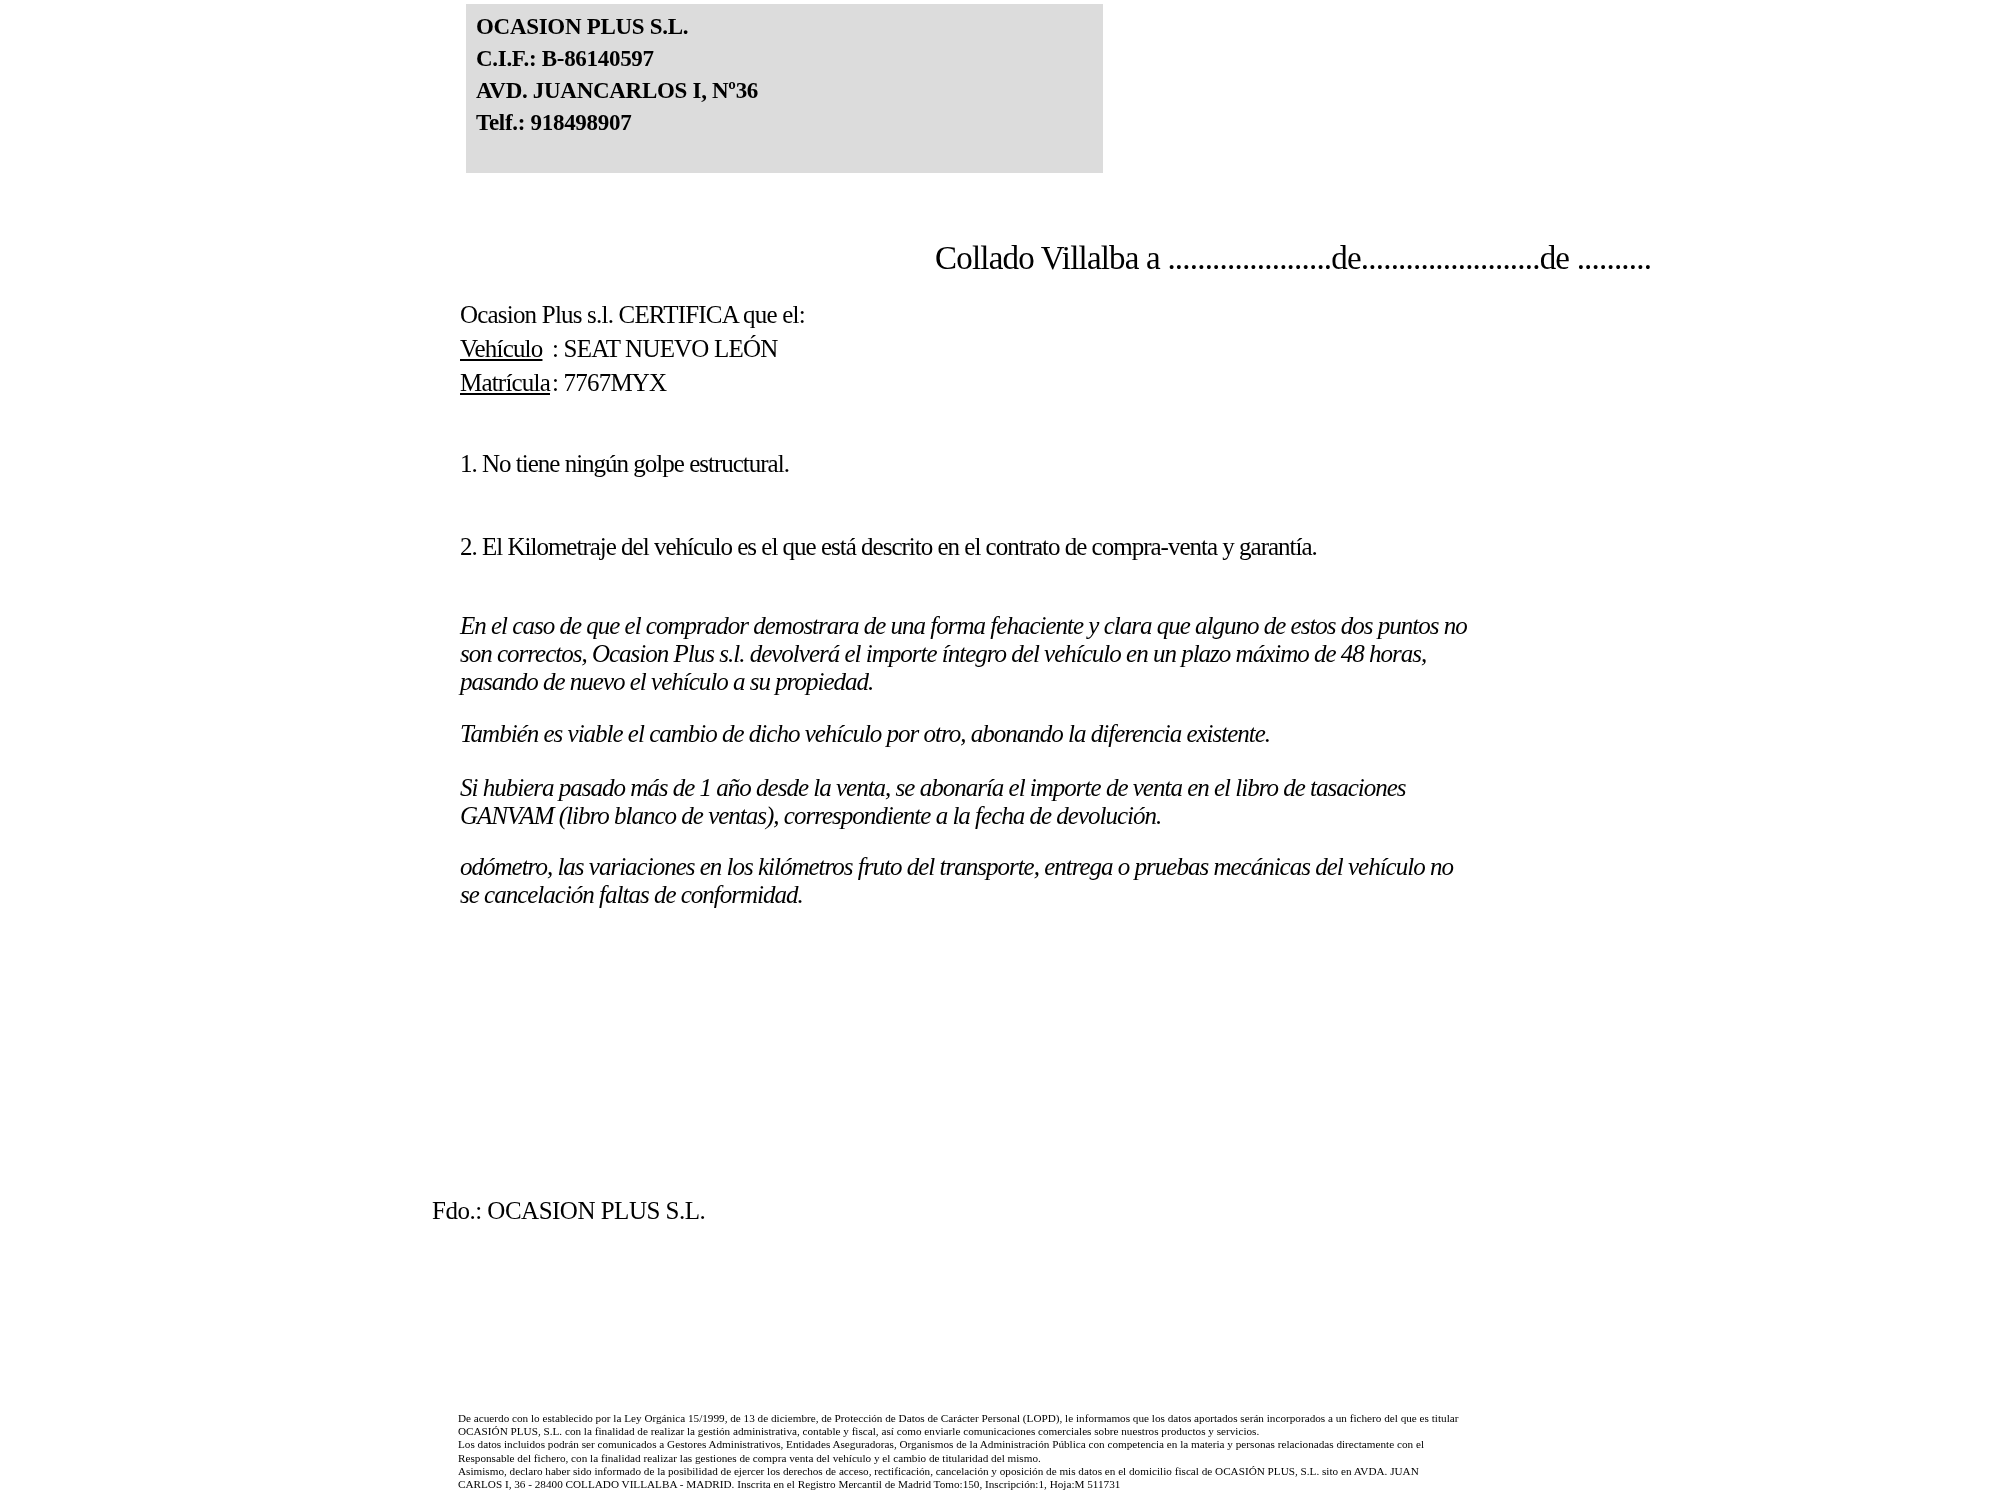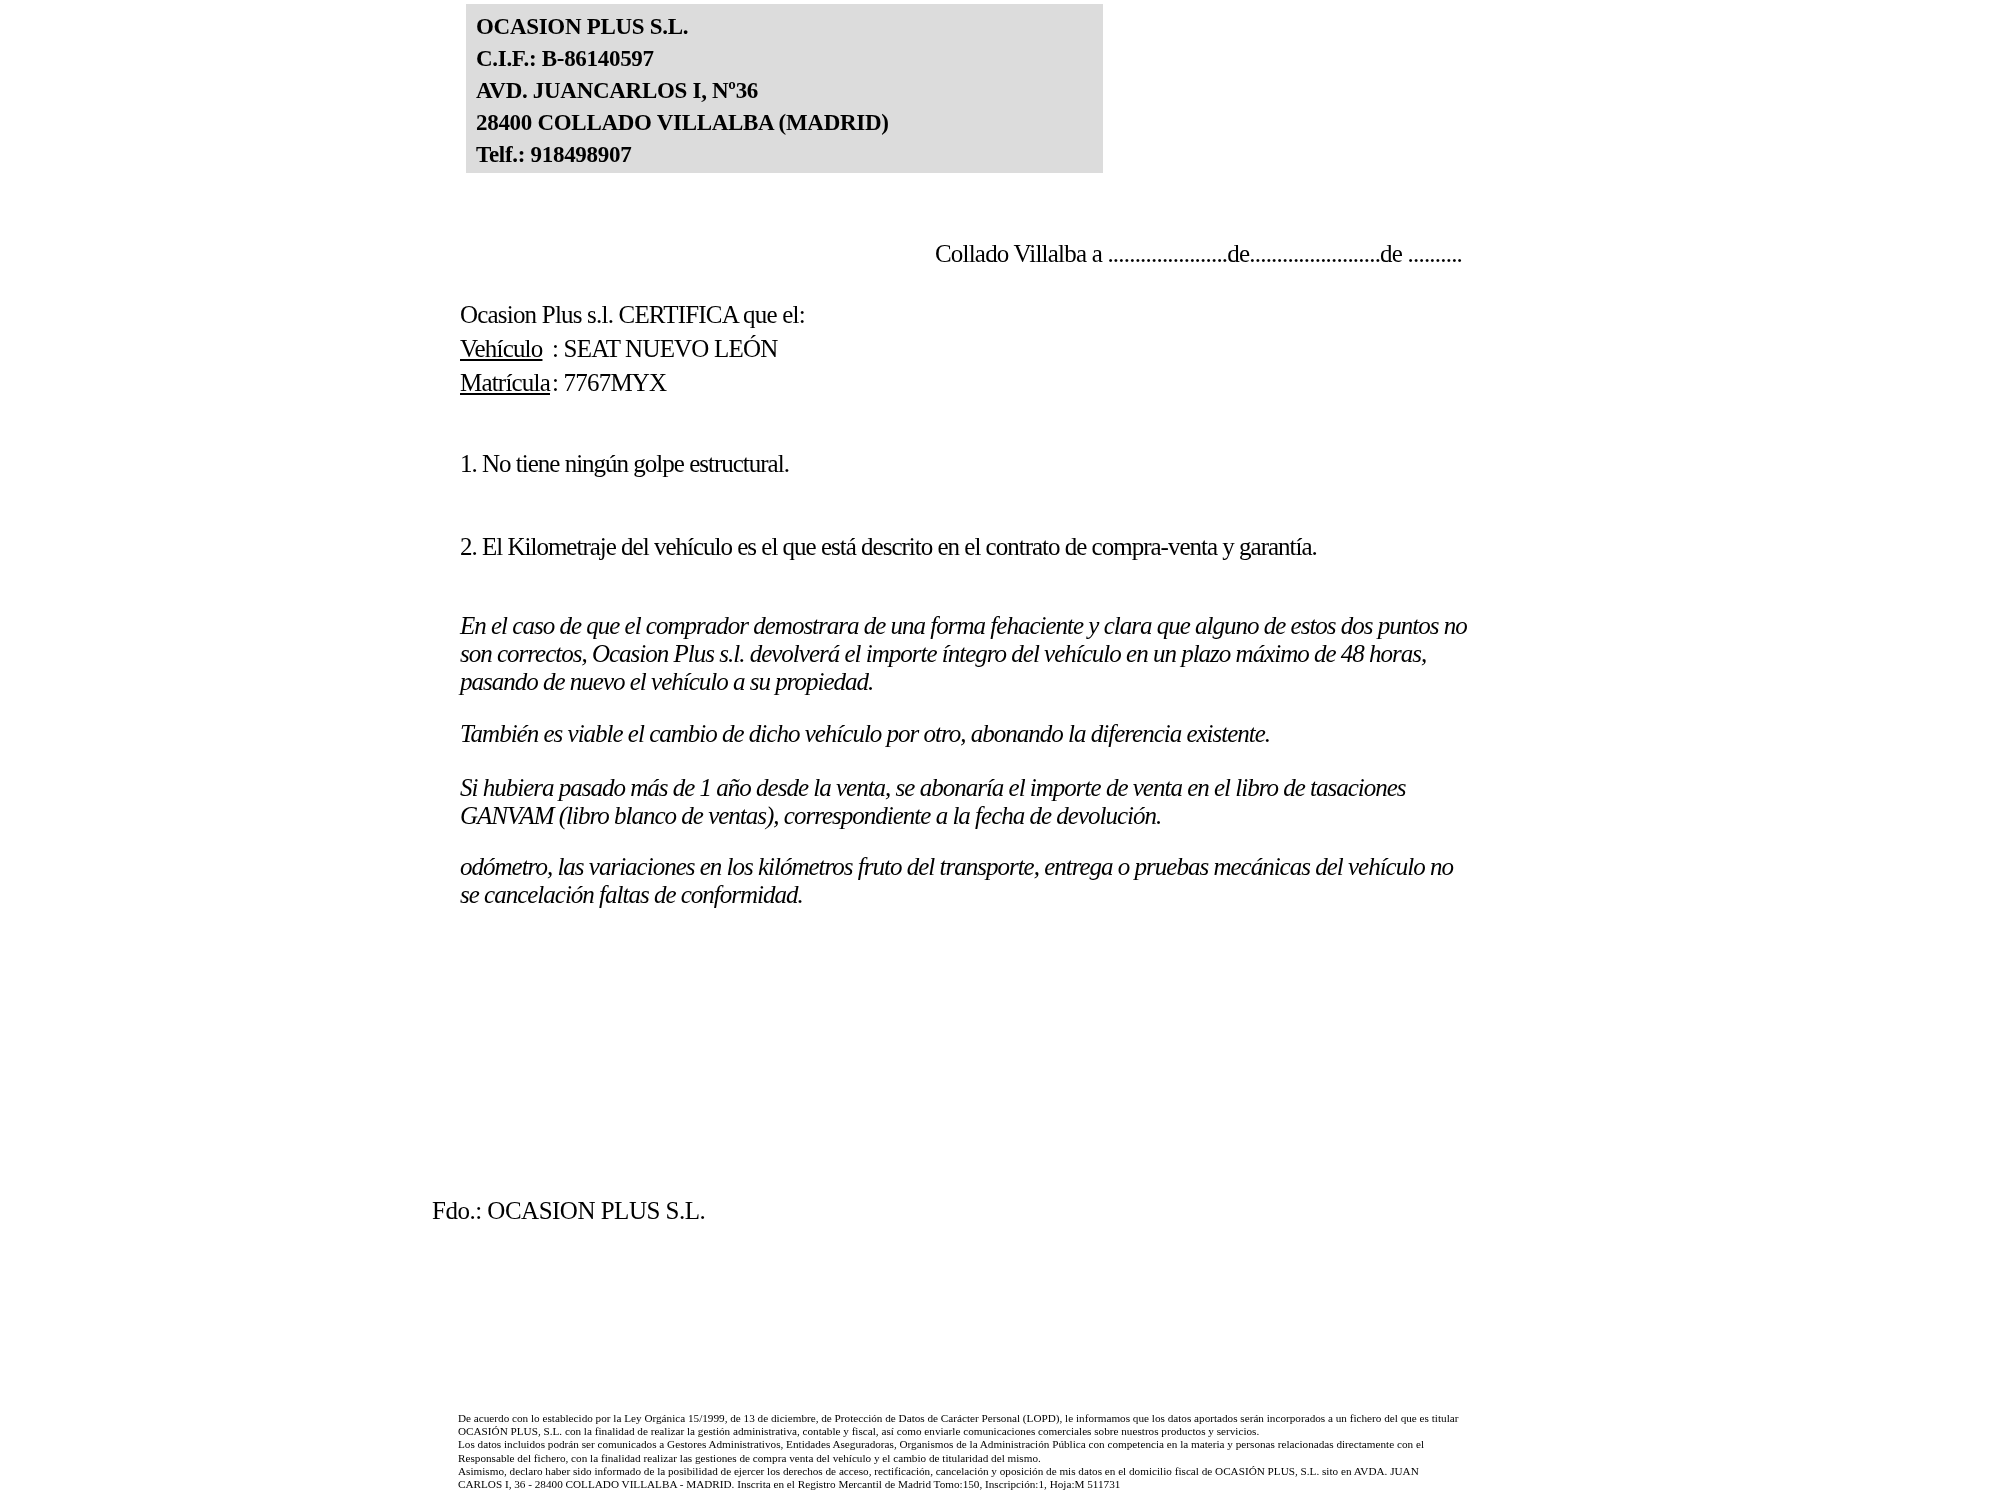--- a/index.html
+++ b/index.html
@@ -28,21 +28,21 @@
     font-size: 23px;
     line-height: 32px;
     letter-spacing: -0.3px;
     white-space: nowrap;
   }
   
   .date-line {
     position: absolute;
     left: 935px;
     top: 240px;
-    font-size: 25px;
+    font-size: 33px;
     letter-spacing: -0.8px;
     white-space: nowrap;
   }
   
   .cert {
     position: absolute;
     left: 460px;
     top: 298px;
     font-size: 25px;
     letter-spacing: -0.8px;
@@ -98,21 +98,20 @@
 </style>
 </head>
 <body>
 
 <div class="page">
 
   <div class="header-block">
     <div class="hline">OCASION PLUS S.L.</div>
     <div class="hline">C.I.F.: B-86140597</div>
     <div class="hline">AVD. JUANCARLOS I, Nº36</div>
-    <div class="hline">28400 COLLADO VILLALBA (MADRID)</div>
     <div class="hline">Telf.: 918498907</div>
   </div>
 
   <div class="date-line">Collado Villalba a ......................de........................de ..........</div>
 
   <div class="cert">
     <div class="intro">Ocasion Plus s.l. CERTIFICA que el:</div>
     <div class="field">
       <span class="field-label">Vehículo</span><span>: SEAT NUEVO LEÓN</span>
     </div>

